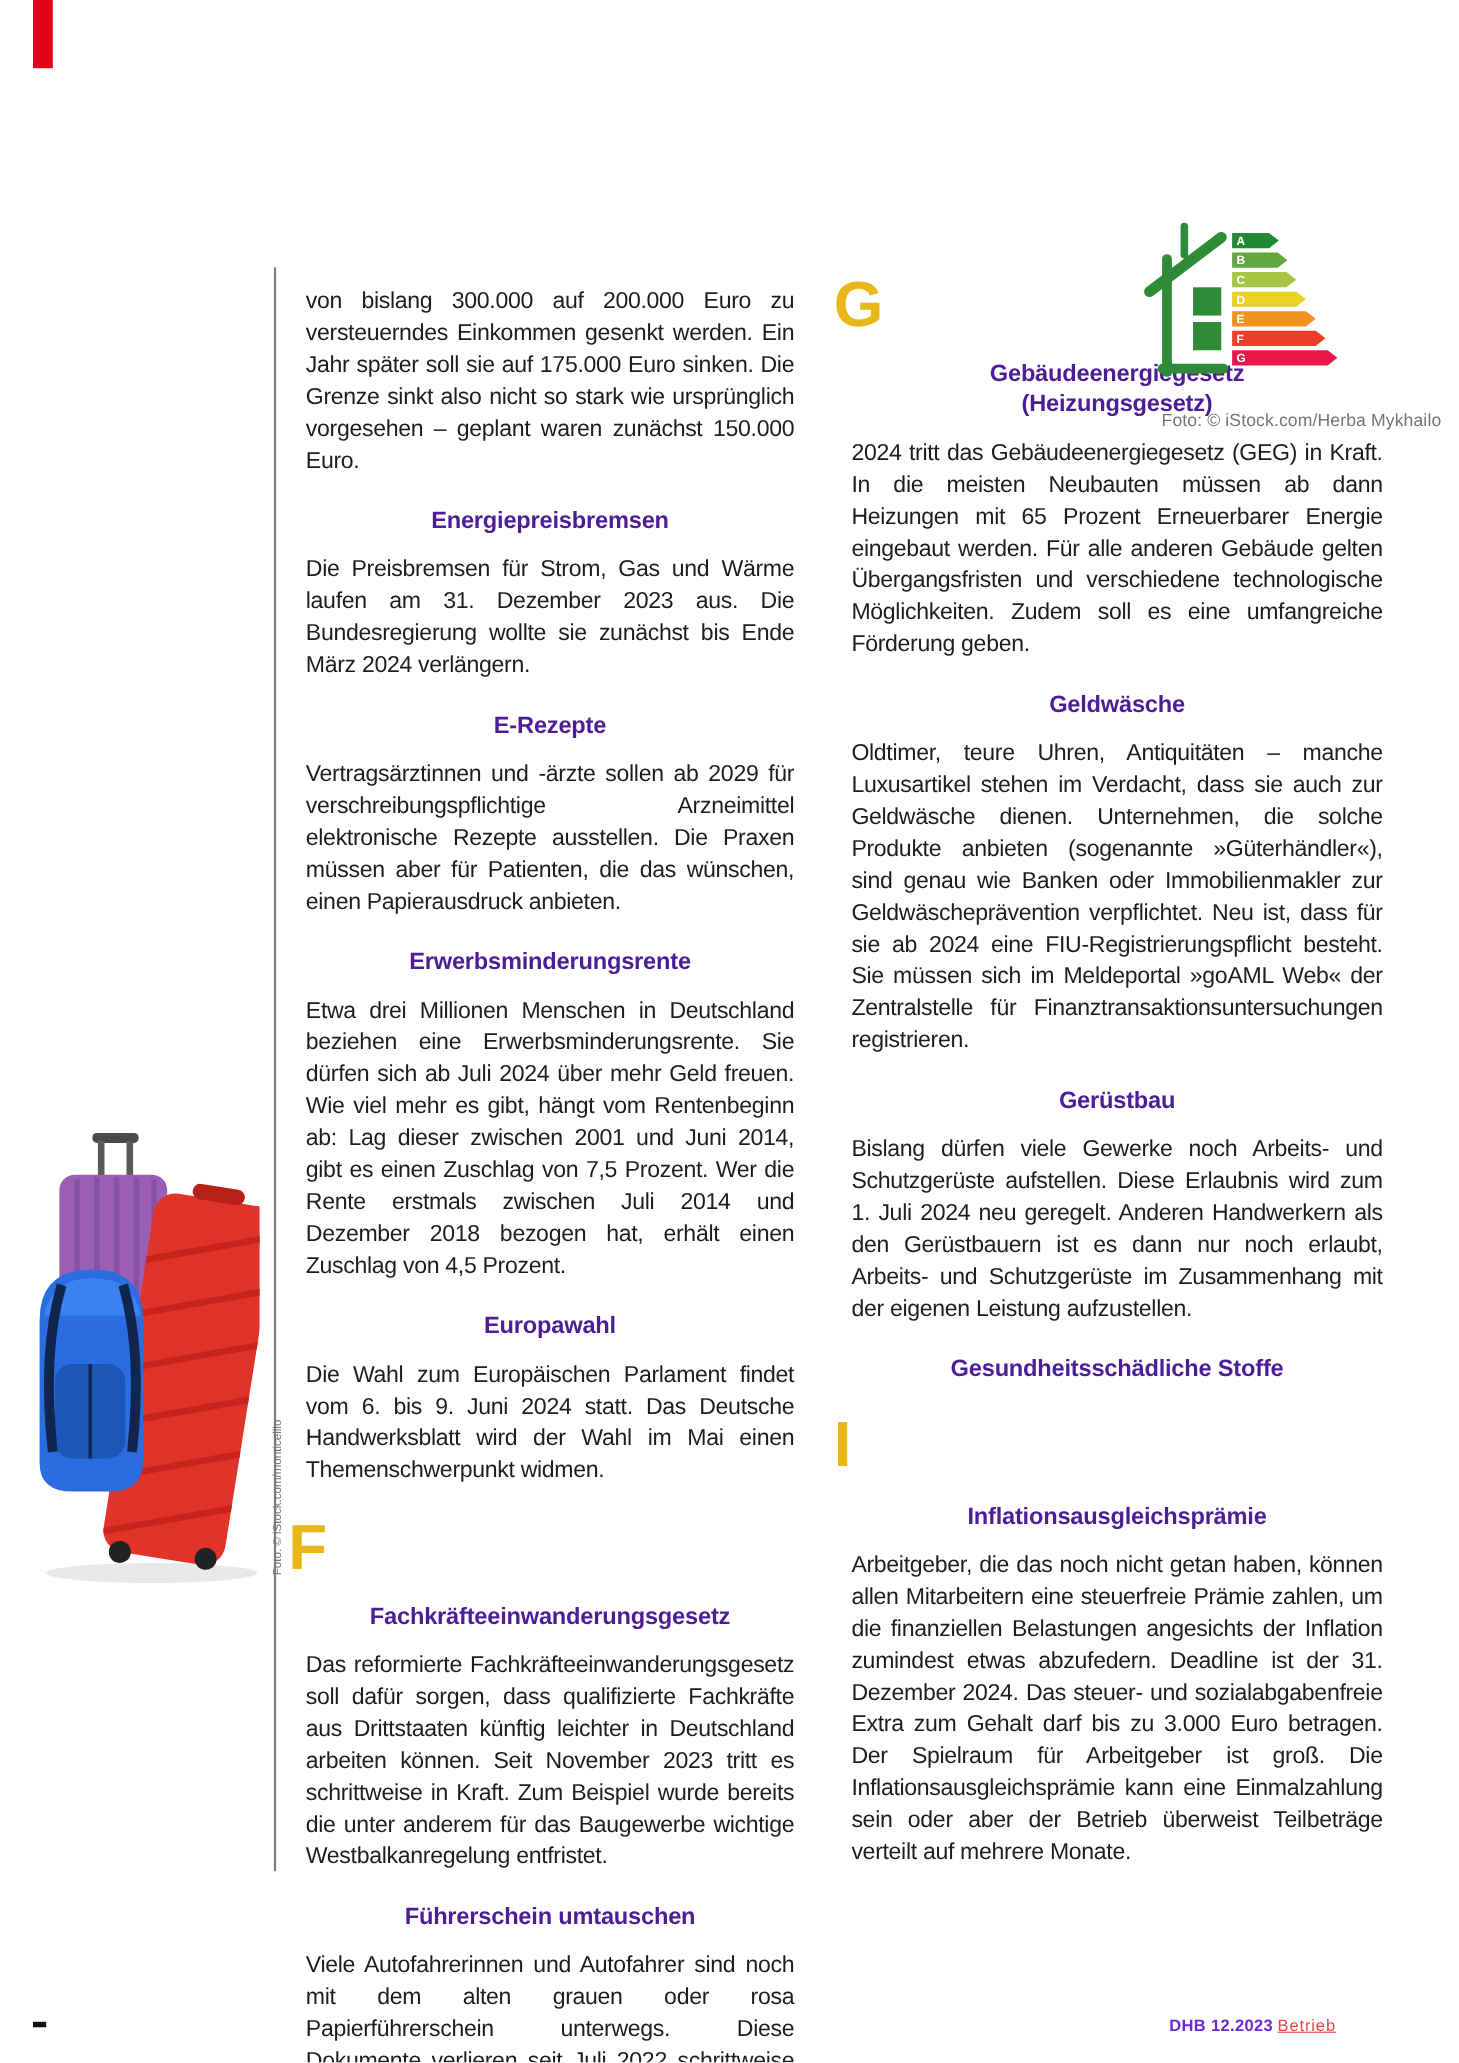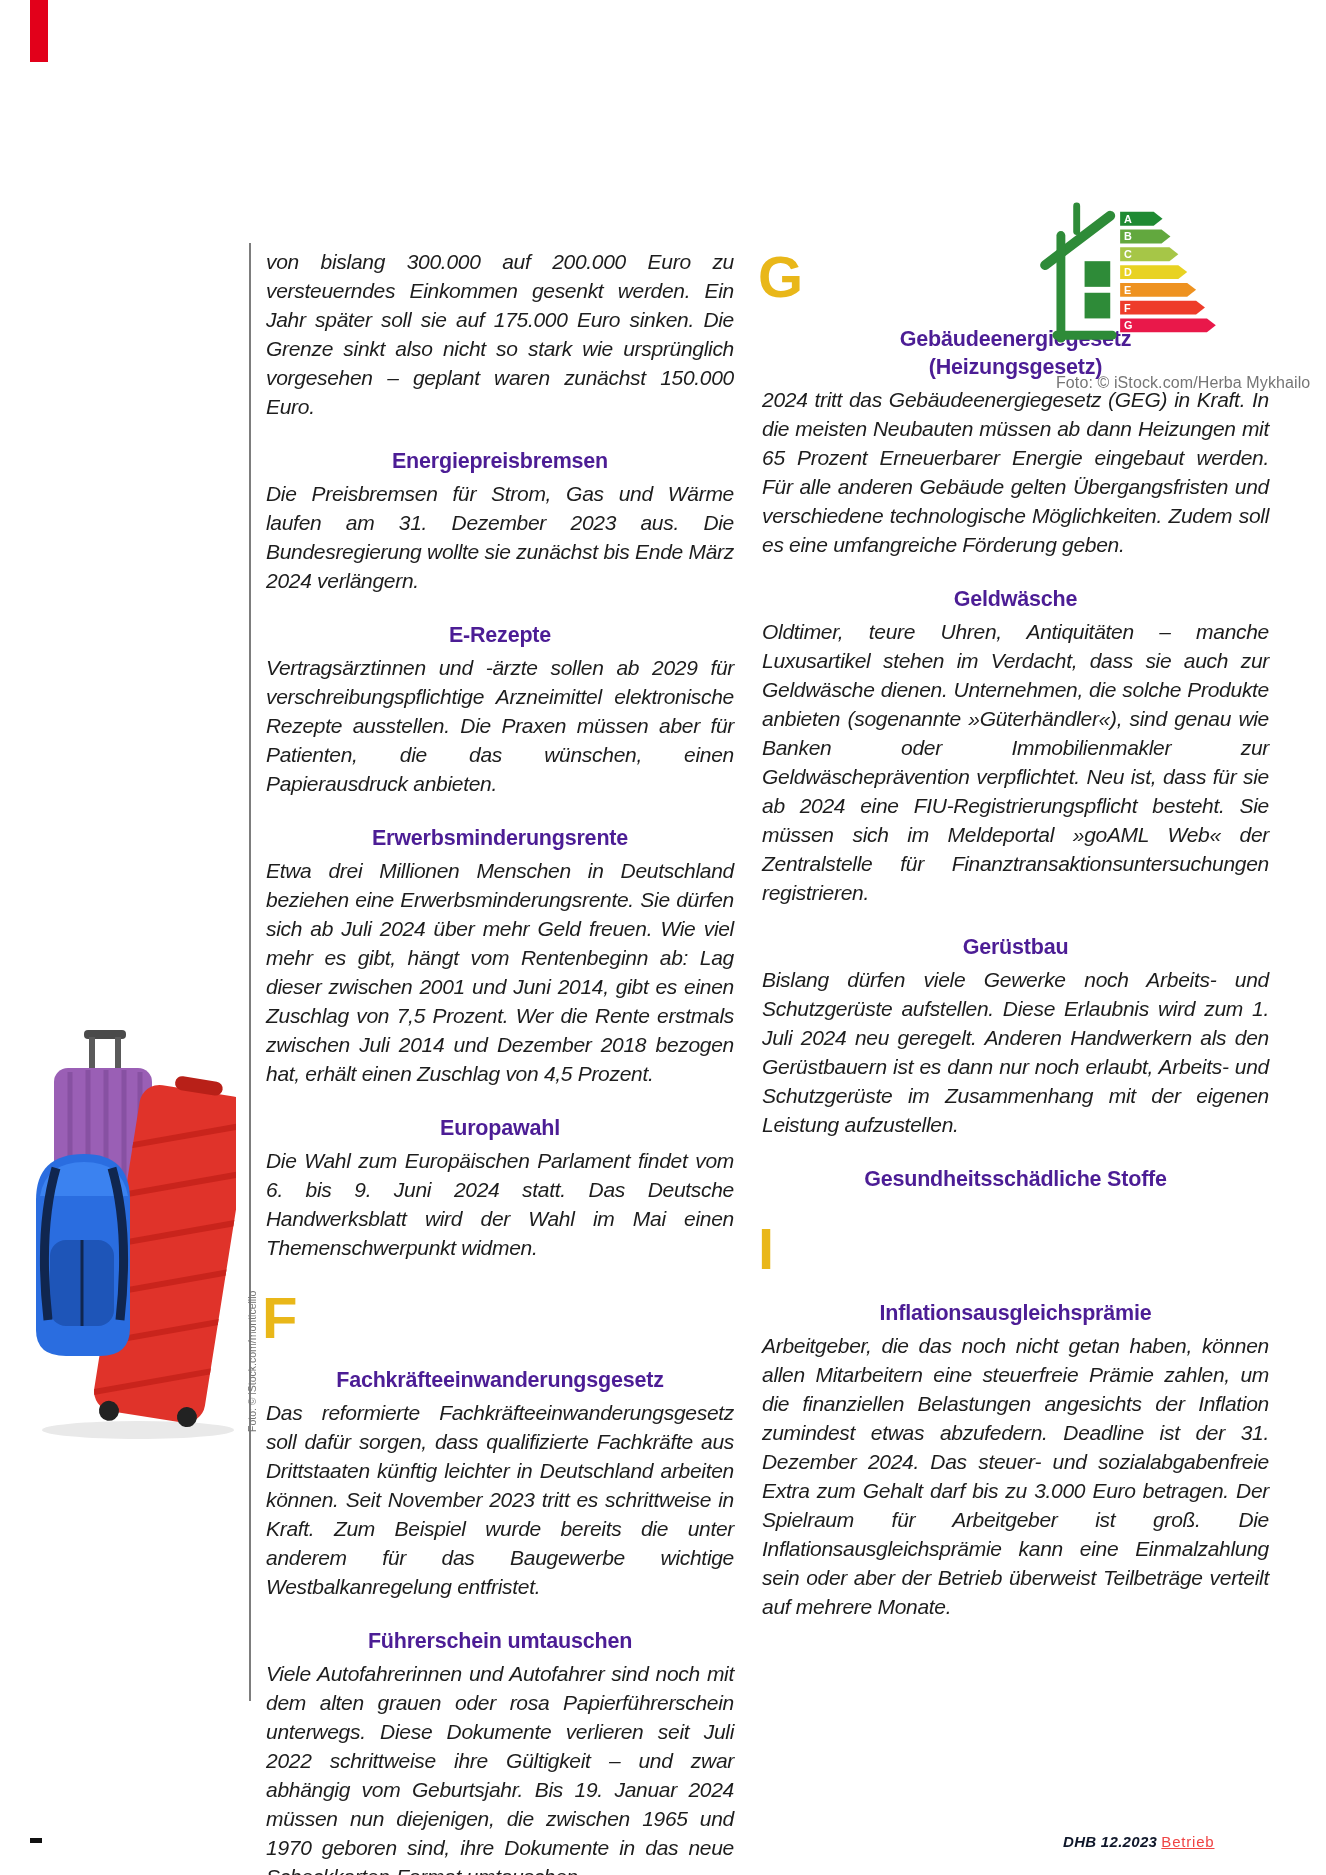--- a/index.html
+++ b/index.html
@@ -10,23 +10,22 @@
   
   .red-stripe { position:absolute; left:30px; top:0; width:18px; height:62px; background:#E2001A; }
   
   .col-rule { position:absolute; left:249px; top:243px; width:2px; height:1458px; background:#7d7d7d; }
 
   .col { position:absolute; text-align:justify; }
   .col-left  { left:262px; top:243px; width:476px; }
   .col-right { left:758px; top:249px; width:515px; }
 
   p.body {
-    font-size:21px; line-height:29px; margin:4px; letter-spacing:-0.3px;
+    font-size:21px; line-height:29px; margin:16px; letter-spacing:-0.3px;
     color:#1d1d1d;
-    font-style:italic;
   }
   h3.heading {
     font-size:21.5px; line-height:28px; margin:26px 0 2px 0; font-weight:bold;
     color:#4c1d95; letter-spacing:-0.2px; white-space:pre-line; text-align:center;
   }
   .letter-marker {
     display:block; font-size:58px; line-height:56px; font-weight:bold;
     color:#E9B719; margin:28px 0 20px 0; text-align:left; letter-spacing:-1px;
   }
   .col-right .letter-marker.first { margin-top:0; }
@@ -41,21 +40,21 @@
   .luggage-credit {
     position:absolute; left:246px; top:1432px; transform:rotate(-90deg);
     transform-origin:0 0; font-size:10.5px; color:#757575; white-space:nowrap;
   }
 
   .footer-tick { position:absolute; left:30px; top:1838px; width:12px; height:5px; background:#111; }
   .footer-left { position:absolute; left:60px; top:1878px; color:#111; }
   .footer-left .pl { font-size:18px; font-weight:400; letter-spacing:2px; }
   .footer-left .pn { font-size:22px; font-weight:bold; letter-spacing:0; }
   .footer-right { position:absolute; left:1063px; top:1833px; font-size:15px; }
-  .footer-right .issue { font-weight:bold; color:#0f172a; letter-spacing:0.3px;font-style:italic; }
+  .footer-right .issue { font-weight:bold; color:#6d28d9; letter-spacing:0.3px; }
   .footer-right .sect  { font-weight:400; color:#ef4444; margin-left:0; letter-spacing:0.8px;text-decoration:underline; }
 </style>
 </head>
 <body>
 
 <div class="page">
 
   <div class="red-stripe"></div>
   <div class="col-rule"></div>
 

